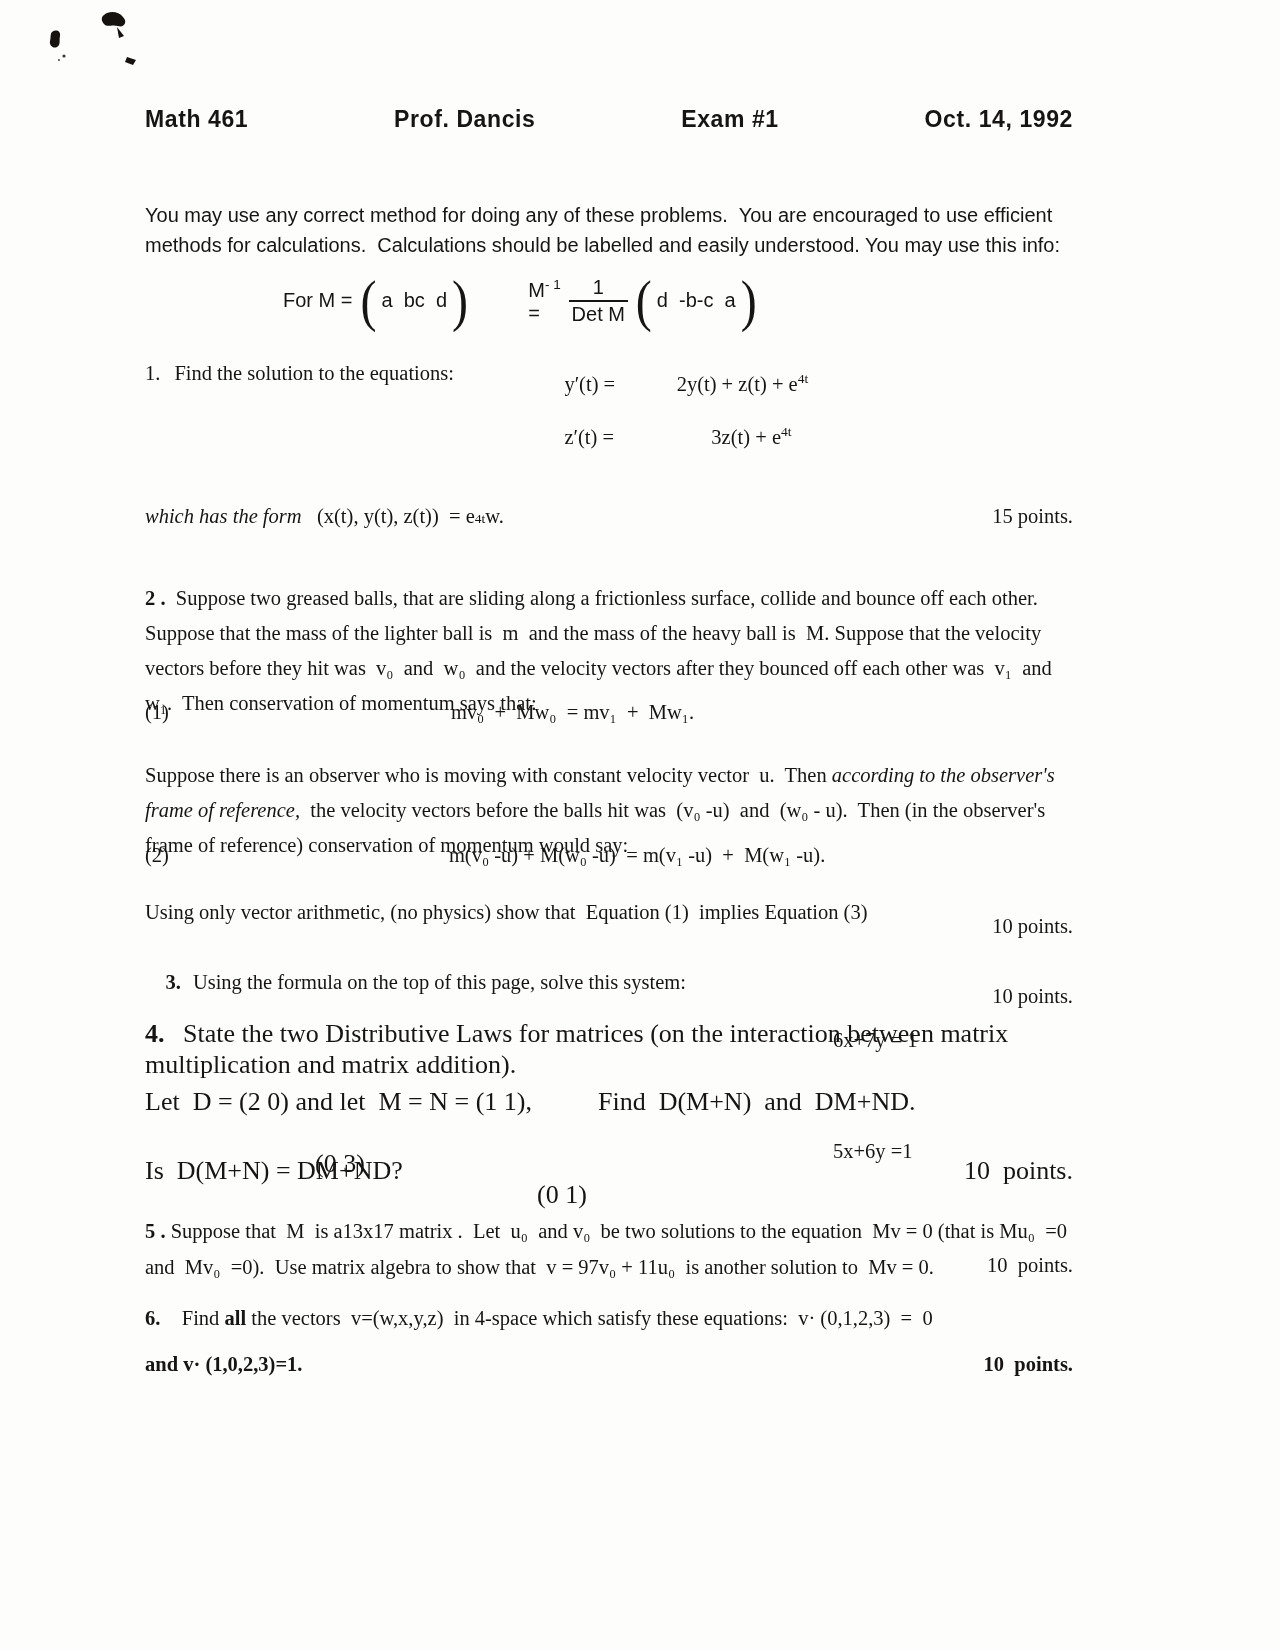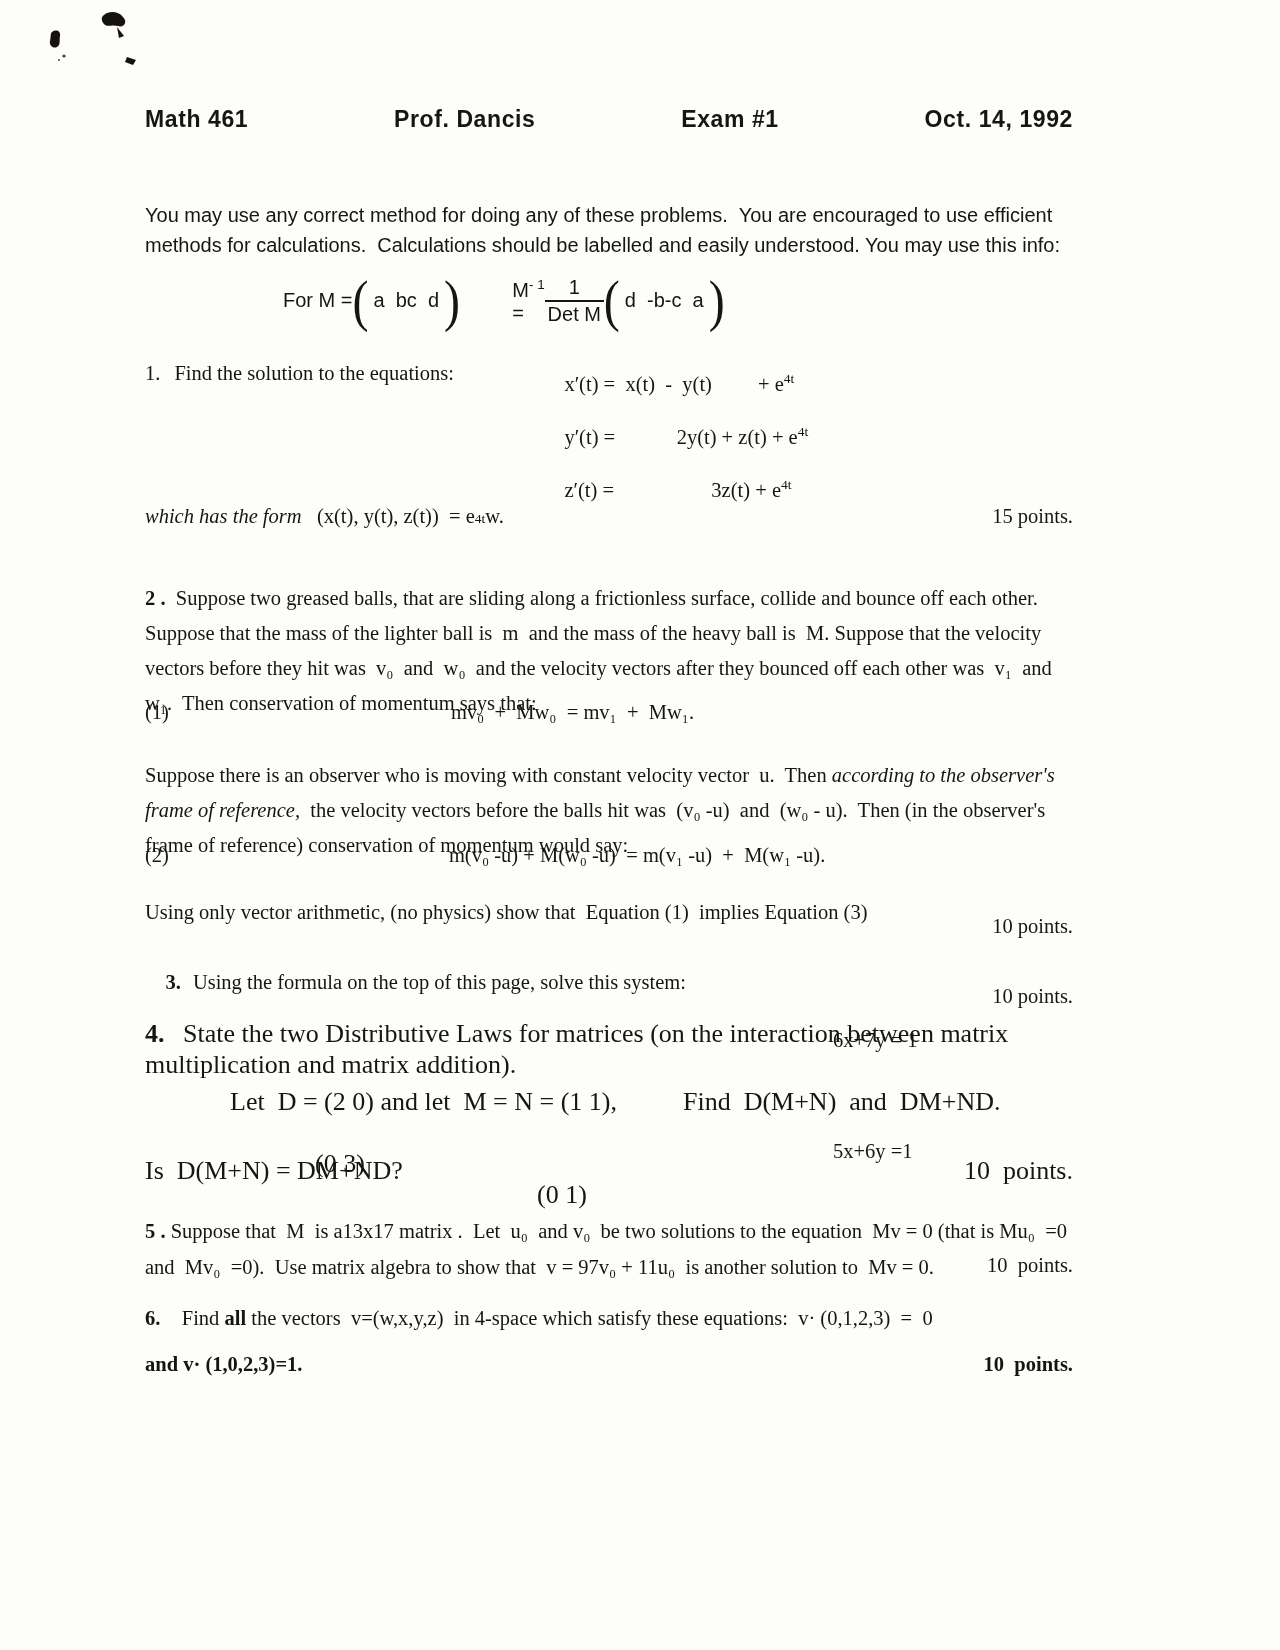--- a/index.html
+++ b/index.html
@@ -26,21 +26,21 @@
   #intro {
     top: 180px;
     font-family: "Liberation Sans", sans-serif;
     font-size: 20px; line-height: 30px;
     white-space: pre-wrap;
   }
 
   
   #formula {
     top: 254px; padding-left: 138px;
-    display: flex; align-items: center; gap: 0;
+    display: flex; align-items: center; gap: 8px;
     font-family: "Liberation Sans", sans-serif;
     font-size: 20px;
   }
   .matrix { display: inline-flex; align-items: center; }
   .paren {
     display: inline-block; font-size: 48px; font-weight: 300;
     line-height: 1; transform: scaleY(1.18);
     font-family: "Liberation Serif", serif;
   }
   .mrows { display: flex; flex-direction: row; line-height: 25px; padding: 0 5px; white-space: pre; }
@@ -80,21 +80,21 @@
   #p3 { top: 948px; font-size: 20.5px; height: 80px; }
   .p3text { position: absolute; left: 0; top: 0; white-space: pre-wrap; }
   .p3text .pnum { margin-right: 12px; }
   .p3eqs { position: absolute; left: 688px; top: 0; line-height: 37px; white-space: pre; }
   .p3pts { position: absolute; right: 0; top: 37px; }
 
   
   #p4 { top: 1018px; font-size: 26px; line-height: 31px; }
   .p4lead { white-space: pre-wrap; }
   .p4lead .pnum { margin-right: 12px; }
-  .p4let { margin-left: 85px; margin-top: 6px; display: flex; white-space: pre; }
+  .p4let { margin-top: 6px; display: flex; white-space: pre; }
   .p4find { margin-left: 66px; }
   .p4mats { position: relative; height: 30px; white-space: pre; }
   .p4mats .m1 { position: absolute; left: 170px; }
   .p4mats .m2 { position: absolute; left: 392px; }
   .p4is { display: flex; margin-top: 8px; white-space: pre-wrap; }
 
   
   #p5 { top: 1192px; font-size: 20.5px; line-height: 36px; white-space: pre-wrap; }
   #p5 .points { position: absolute; right: 0; bottom: 2px; }
 
@@ -154,21 +154,20 @@
       <span>-c  a</span>
     </span>
     <span class="paren">)</span>
   </span>
 </div>
 
 <div id="p1" class="sec">
   <span class="pnum normal">1.</span>
   <span class="lead">Find the solution to the equations:</span>
   <span class="eqs">
-    <div class="eq"><span>x′(t) =  x(t)  -  y(t)         + e</span><sup class="exp">4t</sup></div>
     <div class="eq"><span>y′(t) =            2y(t) + z(t) + e</span><sup class="exp">4t</sup></div>
     <div class="eq"><span>z′(t) =                   3z(t) + e</span><sup class="exp">4t</sup></div>
   </span>
 </div>
 <div id="p1outro" class="sec">
   <span class="italic">which has the form</span>
     <span class="prewrap">   (x(t), y(t), z(t))  = e</span>
     <sup class="exp">4t</sup>
     <span>w.</span>
   <span class="points">15  points.</span>

